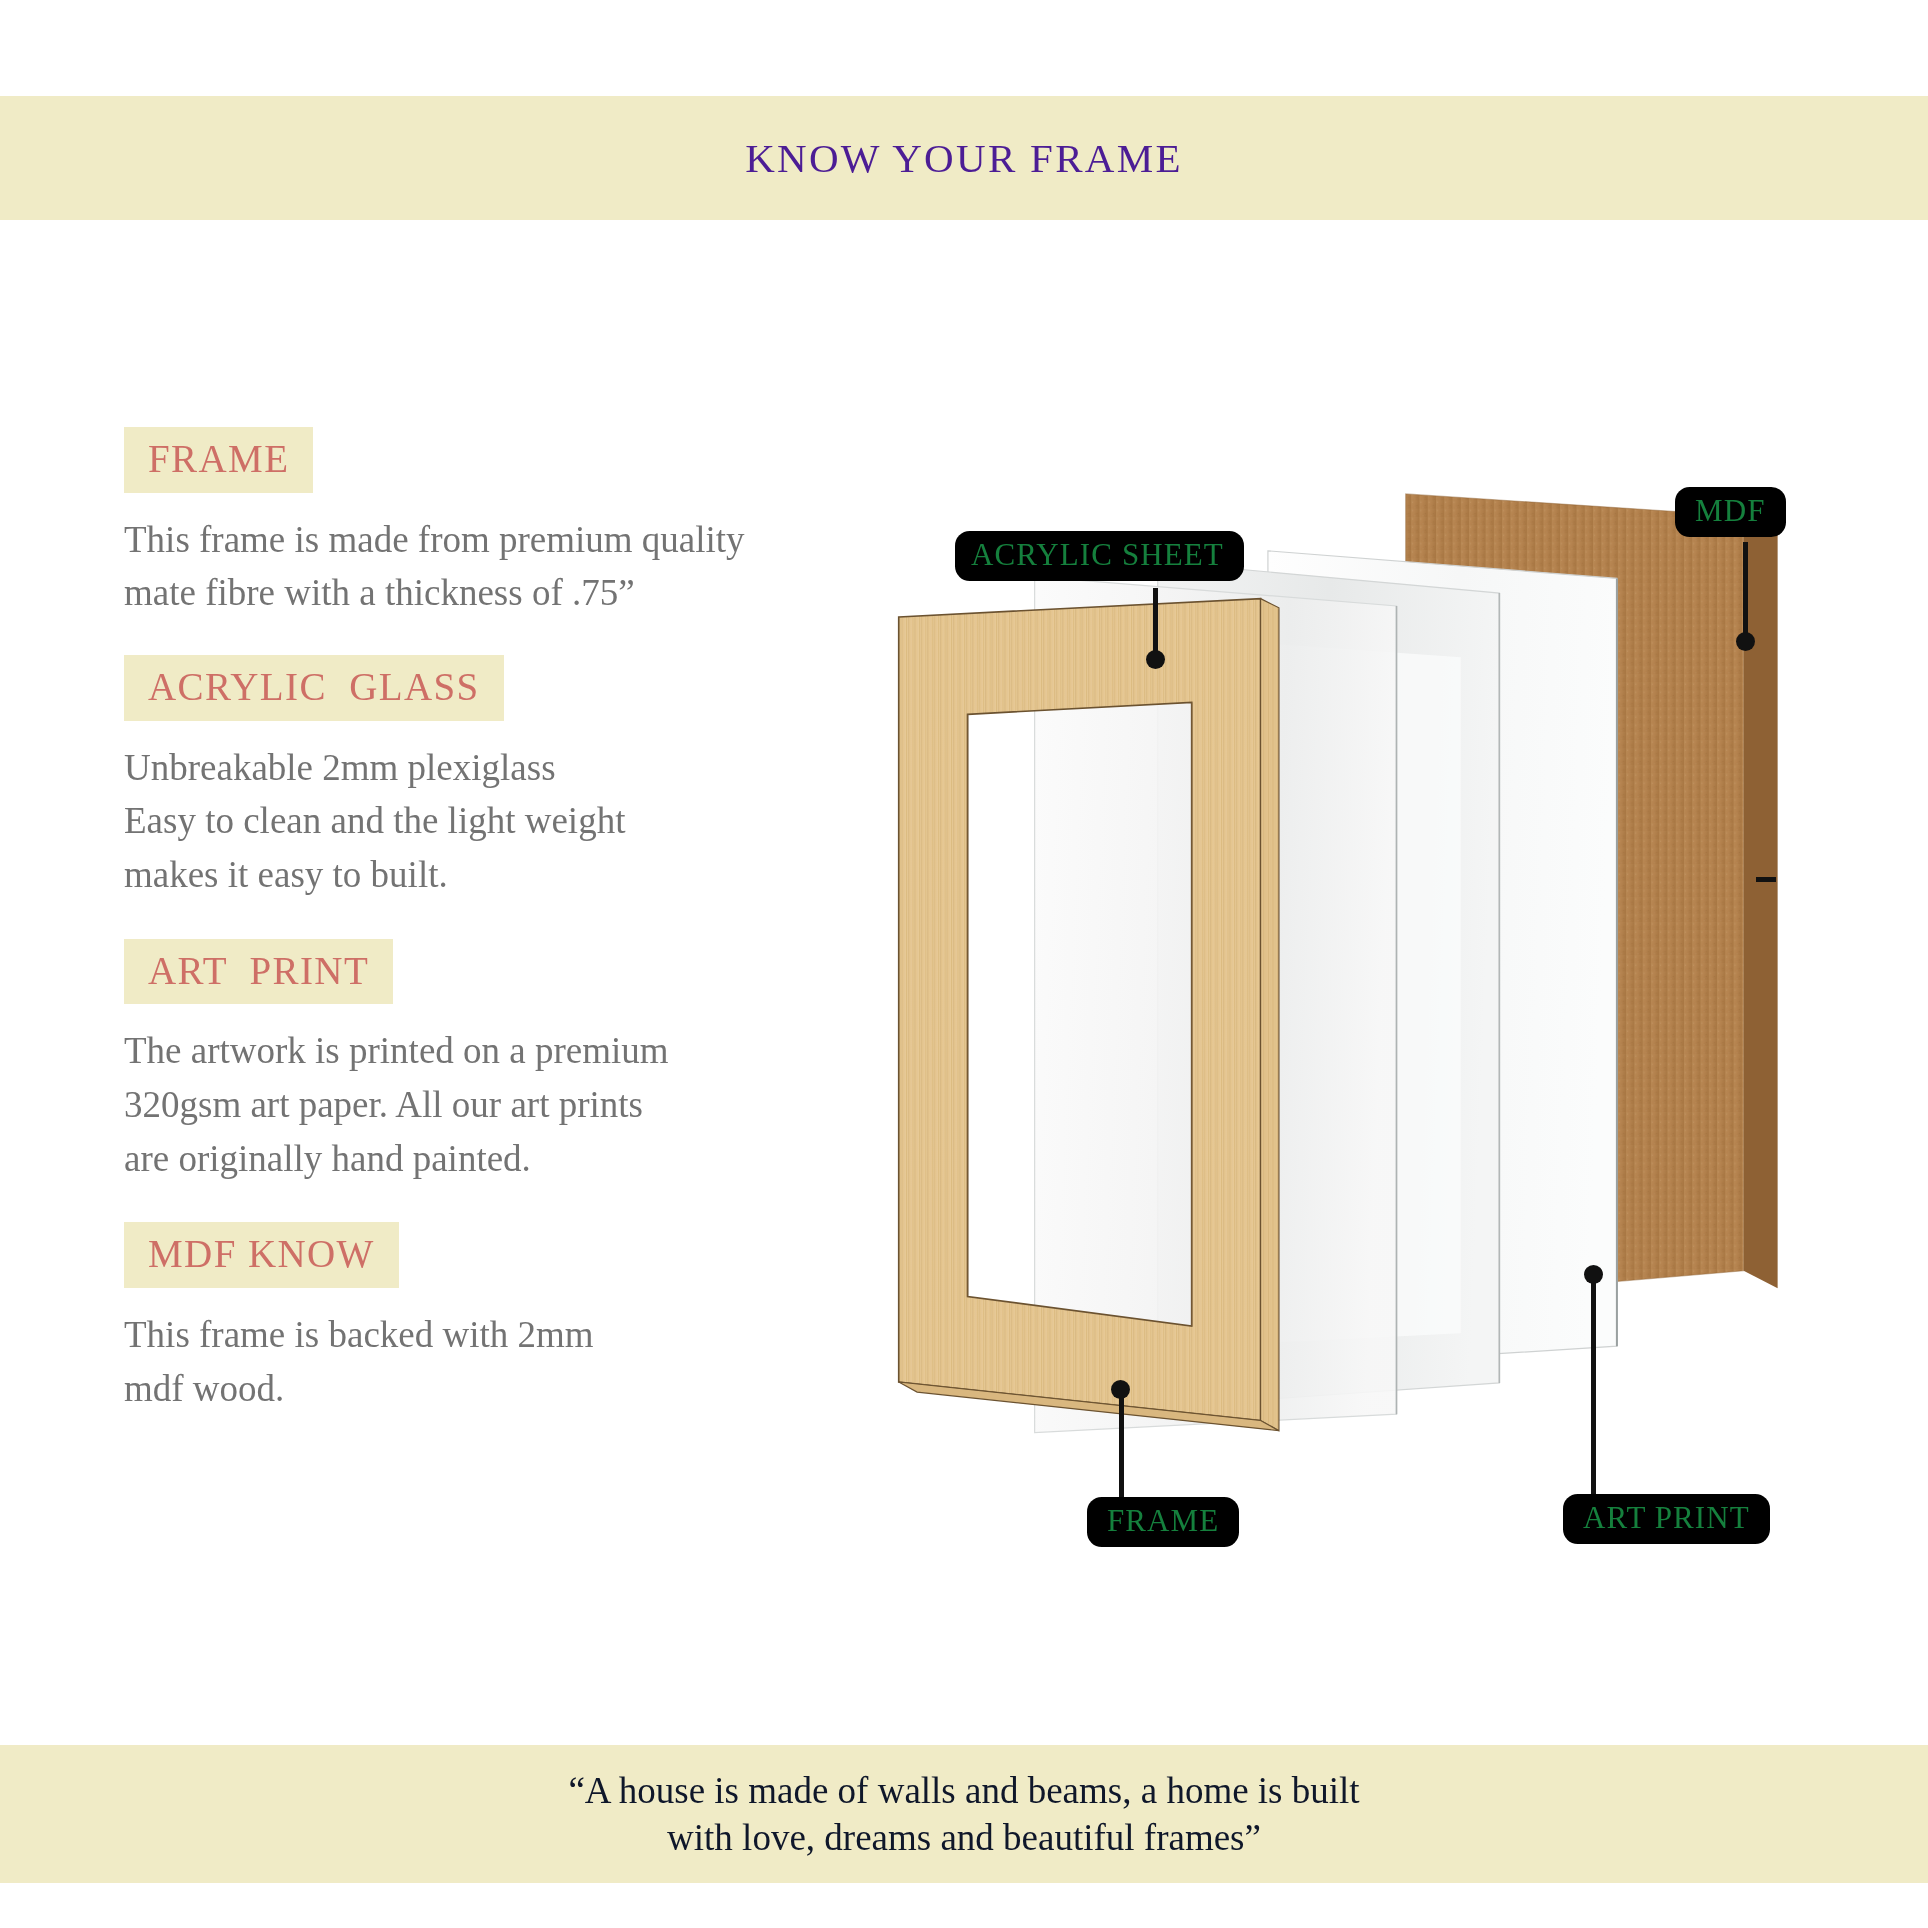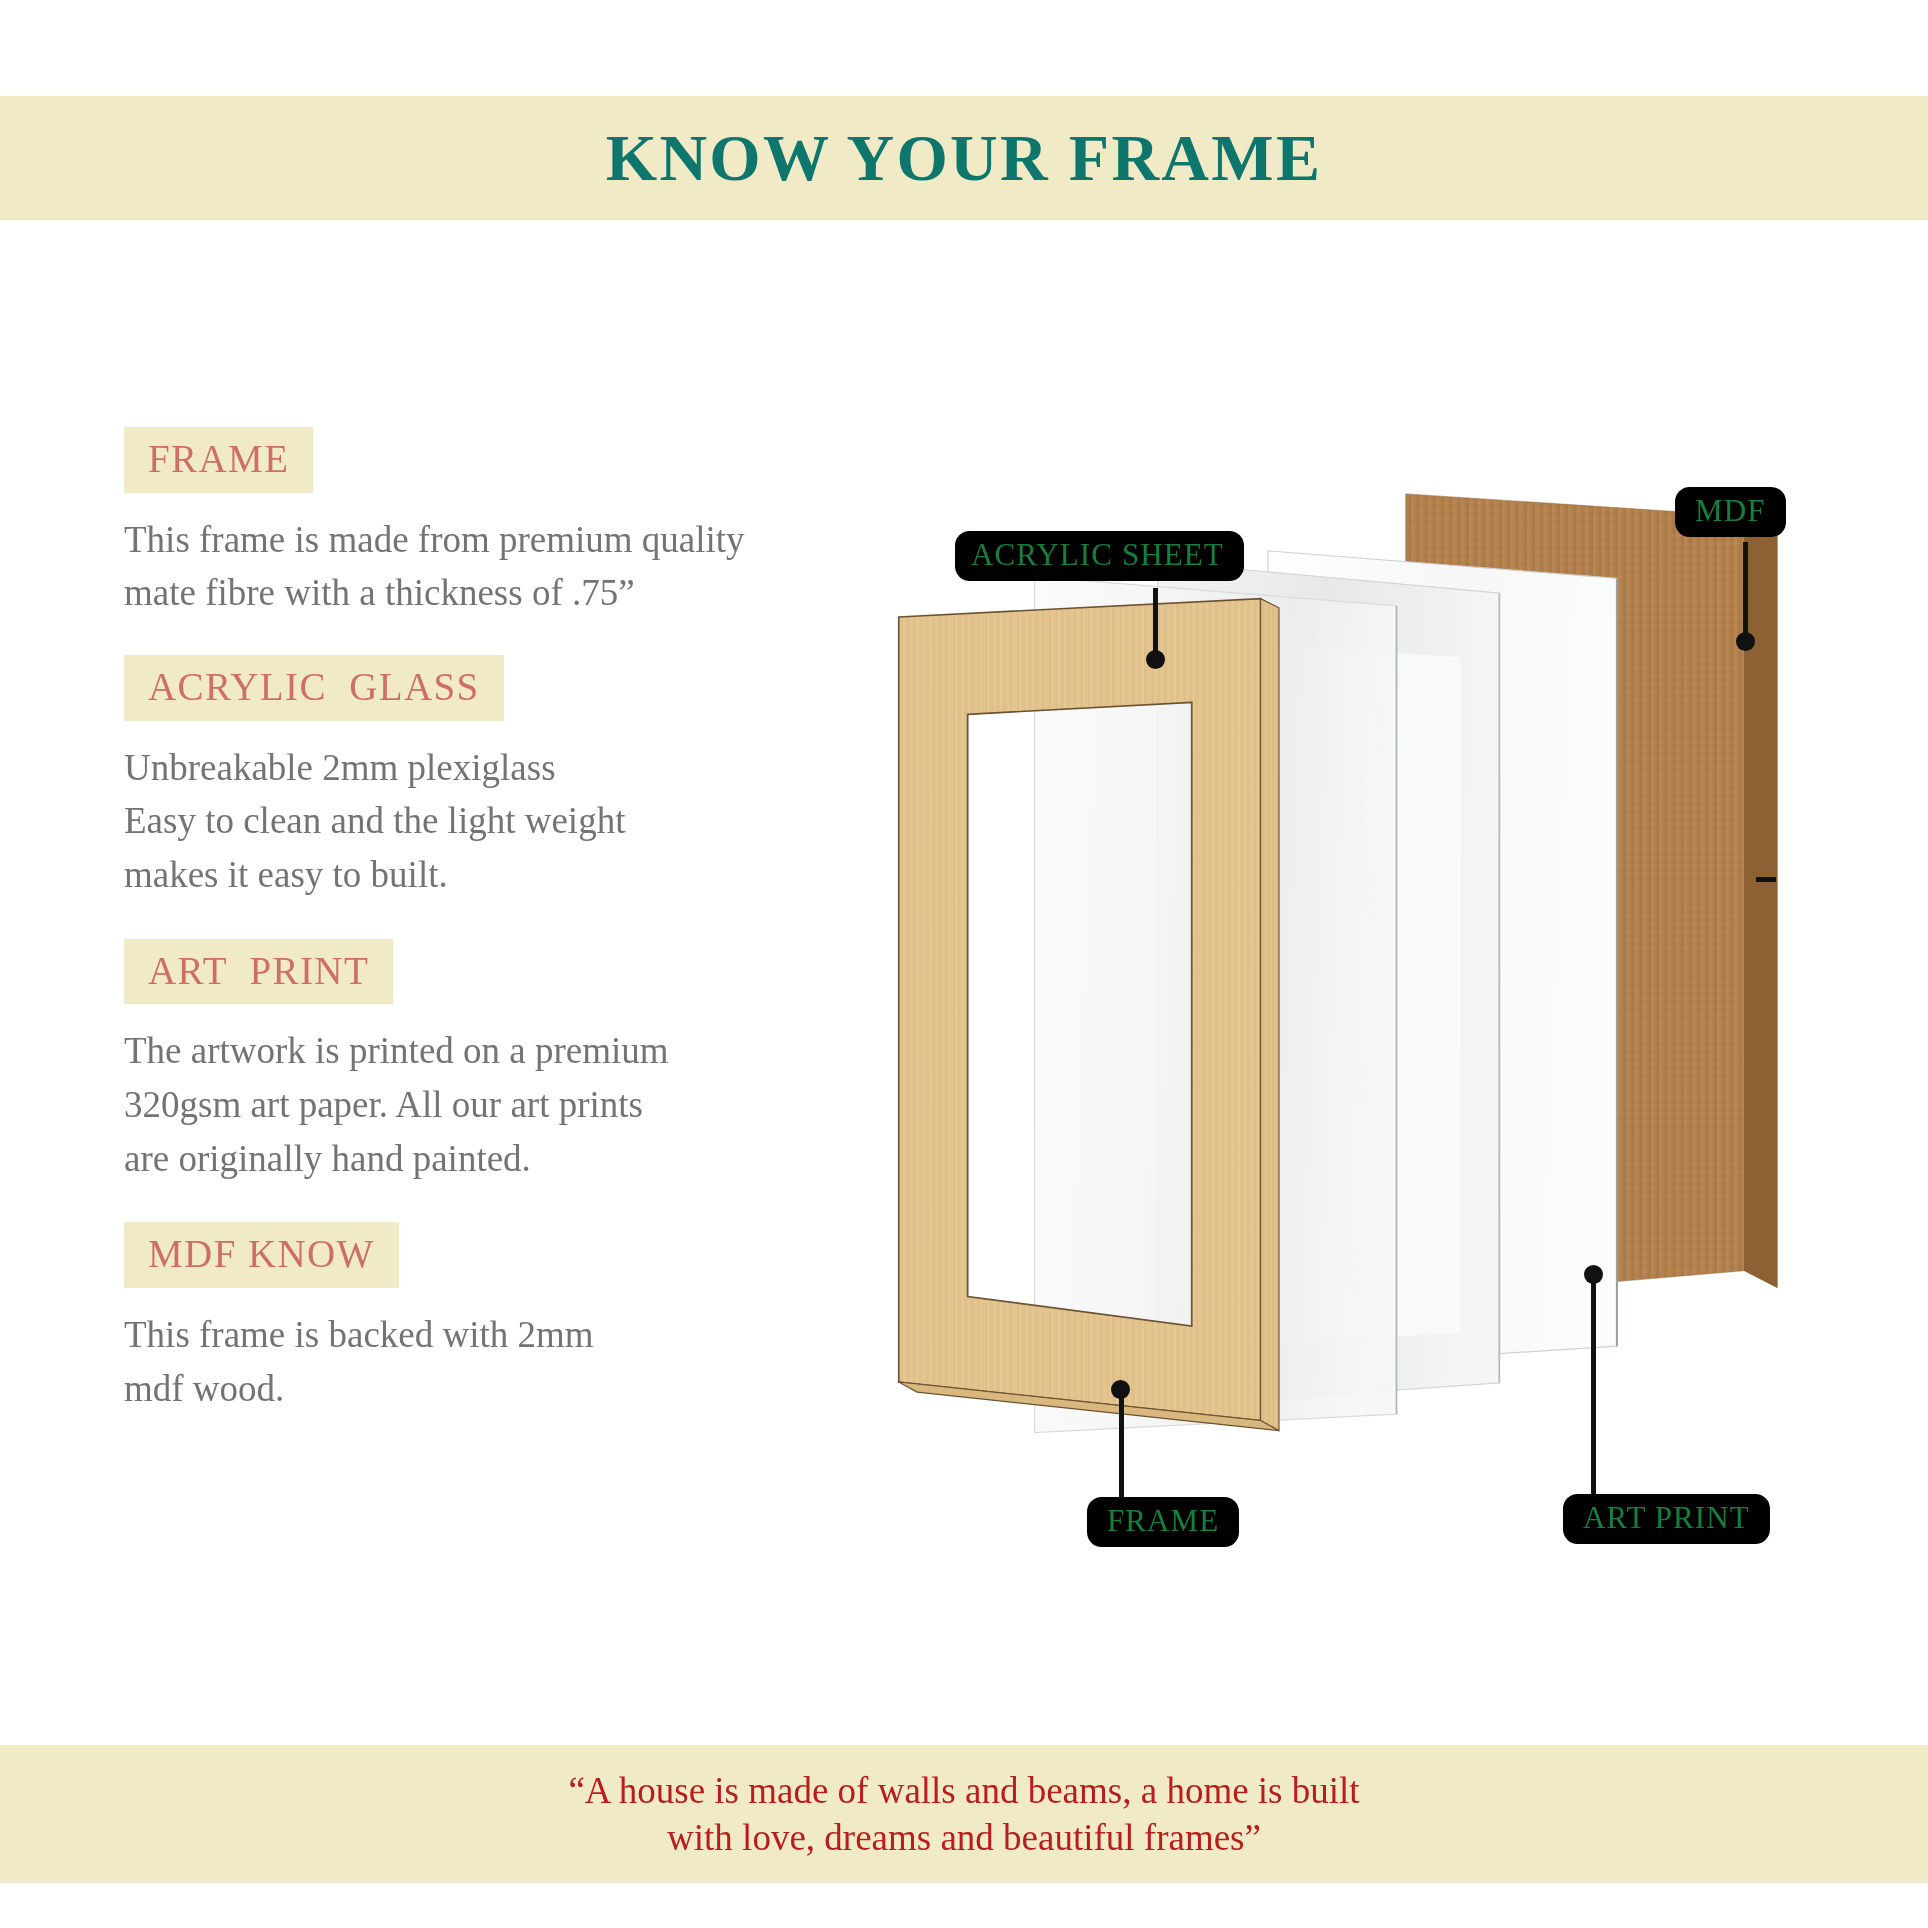--- a/index.html
+++ b/index.html
@@ -15,30 +15,29 @@
   
   .band{
     position:absolute;left:0;width:1928px;
     background:#f0ebc6;
     display:flex;align-items:center;justify-content:center;
   }
   #header-band{top:96px;height:124px;}
   #footer-band{top:1745px;height:138px;flex-direction:column;}
 
   #page-title{
-    color:#0f766e;
-    font-size:66px;
+    color:#4c1d95;
+    font-size:41px;
     letter-spacing:2.3px;
     line-height:1;
     white-space:nowrap;
     font-family:"Liberation Serif","DejaVu Serif",serif;
-    font-weight:bold;
   }
   .quote-line{
-    color:#b91c1c;
+    color:#0f172a;
     font-size:37px;
     line-height:1.28;
     white-space:nowrap;
   }
 
   
   #text-column{
     position:absolute;left:124px;top:427px;width:762px;
   }
   .section{margin-bottom:40px;}

